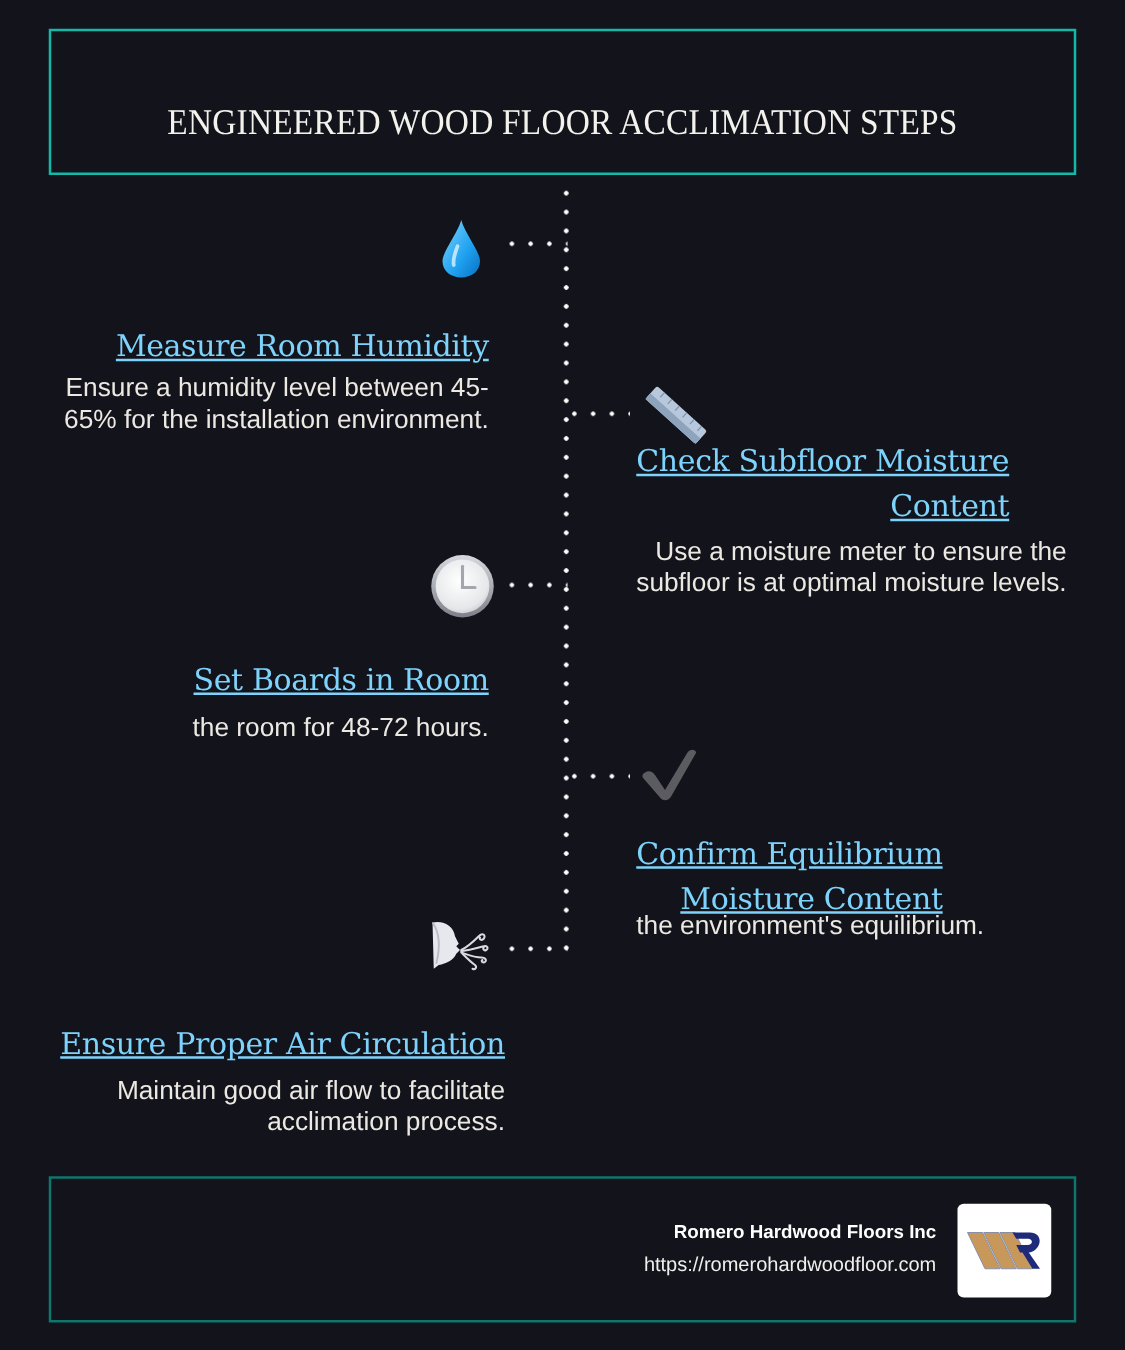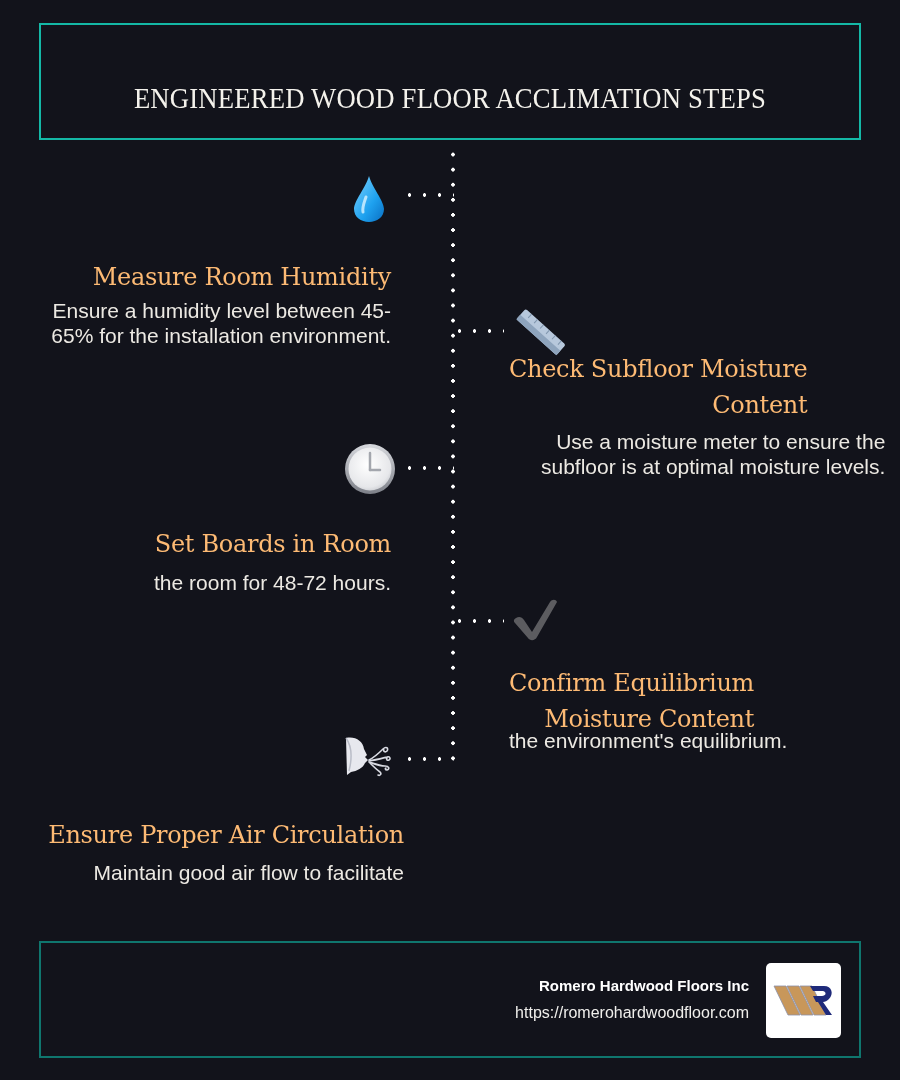--- a/index.html
+++ b/index.html
@@ -52,23 +52,24 @@
       position: absolute;
       height: 4px;
       background-image: radial-gradient(circle, #ffffff 1.5px, transparent 2px);
       background-size: 15px 4px;
       background-repeat: repeat-x;
     }
     .step-title {
       position: absolute;
       font-family: "DejaVu Serif", "Liberation Serif", serif;
       font-size: 24px;
-      color: #fdba74;
+      color: #7dd3fc;
       line-height: 36px;
       letter-spacing: -0.3px;
+      text-decoration: underline;
     }
     .step-desc {
       position: absolute;
       font-family: Liberation Sans, sans-serif;
       font-size: 21px;
       color: #ece9e3;
       line-height: 25px;
     }
     .right-align { text-align: right; }
     .left-align { text-align: right; }
@@ -151,21 +152,21 @@
       <line x1="34" y1="20" x2="34" y2="25"></line>
       <line x1="42" y1="20" x2="42" y2="25"></line>
       <line x1="50" y1="20" x2="50" y2="25"></line>
     </g>
   </g>
 </svg>
 <div class="step-title left-align" style="left:509px; top:351px; white-space:nowrap;">
   <div>Check Subfloor Moisture</div>
   <div>Content</div>
 </div>
-<div class="step-desc left-align" style="left:509px; top:429px; white-space:nowrap;margin-left:32px;">
+<div class="step-desc left-align" style="left:509px; top:429px; white-space:nowrap;">
   <div>Use a moisture meter to ensure the</div>
   <div>subfloor is at optimal moisture levels.</div>
 </div>
 
 <div class="hline" style="left:402px; top:466px; width:52px;"></div>
 <svg class="clock-svg" style="left:344px; top:443px;" width="52" height="52" viewBox="0 0 52 52">
   <defs>
     <radialGradient id="clockface" cx="0.45" cy="0.4" r="0.65">
       <stop offset="0" stop-color="#ffffff"></stop>
       <stop offset="0.8" stop-color="#e6e7ea"></stop>
@@ -205,20 +206,21 @@
   <g stroke="#d9dbe3" stroke-width="1.6" fill="none" stroke-linecap="round">
     <path d="M26 25 C 32 22, 36 18, 40 14 C 43 11, 46 13, 44 16 C 42 18, 40 16, 41 15"></path>
     <path d="M26 26 C 33 25, 40 23, 44 22 C 47 21, 48 24, 46 25 C 44 26, 43 24, 44 23"></path>
     <path d="M26 27 C 32 29, 37 31, 42 31 C 46 31, 47 34, 44 35 C 42 35, 42 33, 43 33"></path>
     <path d="M27 28 C 31 32, 34 35, 37 37 C 39 39, 37 41, 35 40"></path>
   </g>
 </svg>
 <div class="step-title right-align" style="right:496px; top:817px; white-space:nowrap;">Ensure Proper Air Circulation</div>
 <div class="step-desc right-align" style="right:496px; top:860px; white-space:nowrap;">
   <div>Maintain good air flow to facilitate</div>
+  <div>acclimation process.</div>
 </div>
 
 <div class="footer-box">
   <div class="company-name">Romero Hardwood Floors Inc</div>
   <div class="company-url">https://romerohardwoodfloor.com</div>
   <div class="logo-box">
     <svg width="75" height="75" viewBox="0 0 75 75">
       <polygon points="8,23 20,23 34,52 22,52" fill="#c8975a" stroke="#8a8fa8" stroke-width="0.8"></polygon>
       <polygon points="21,23 33,23 47,52 35,52" fill="#c8975a" stroke="#8a8fa8" stroke-width="0.8"></polygon>
       <polygon points="34,23 46,23 60,52 48,52" fill="#c8975a" stroke="#8a8fa8" stroke-width="0.8"></polygon>

